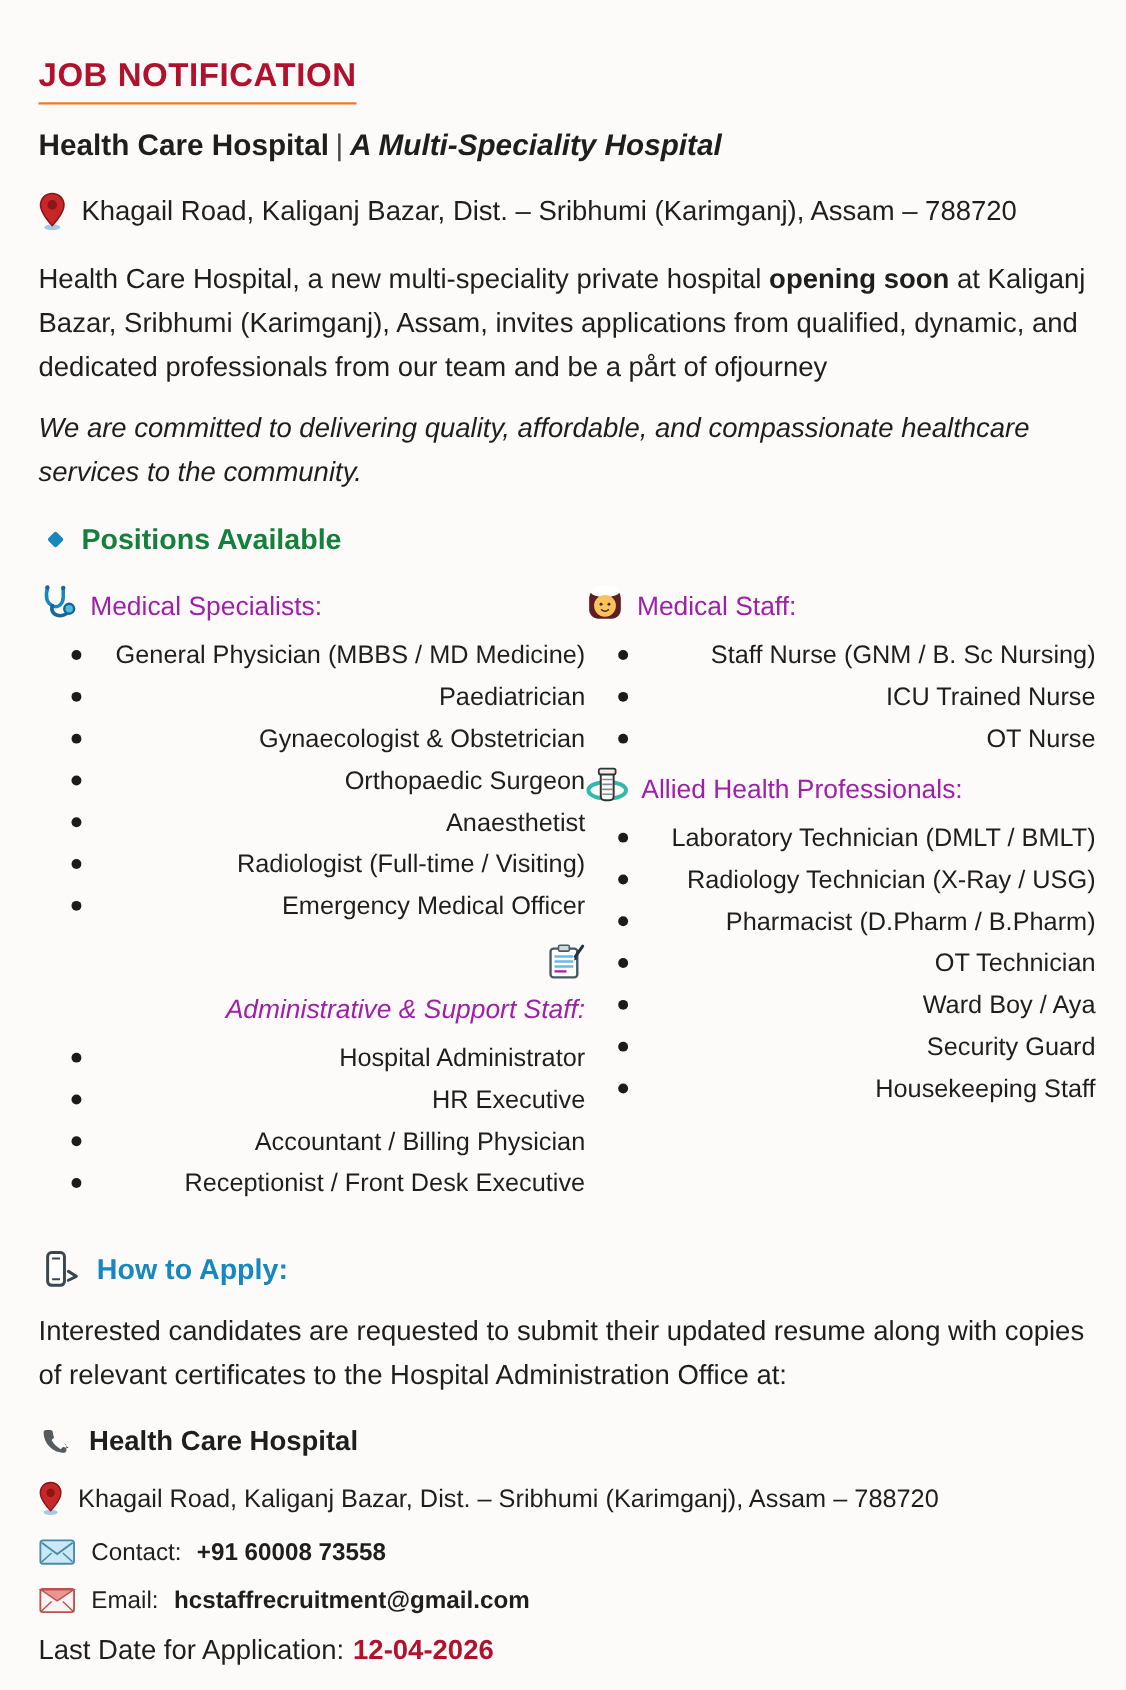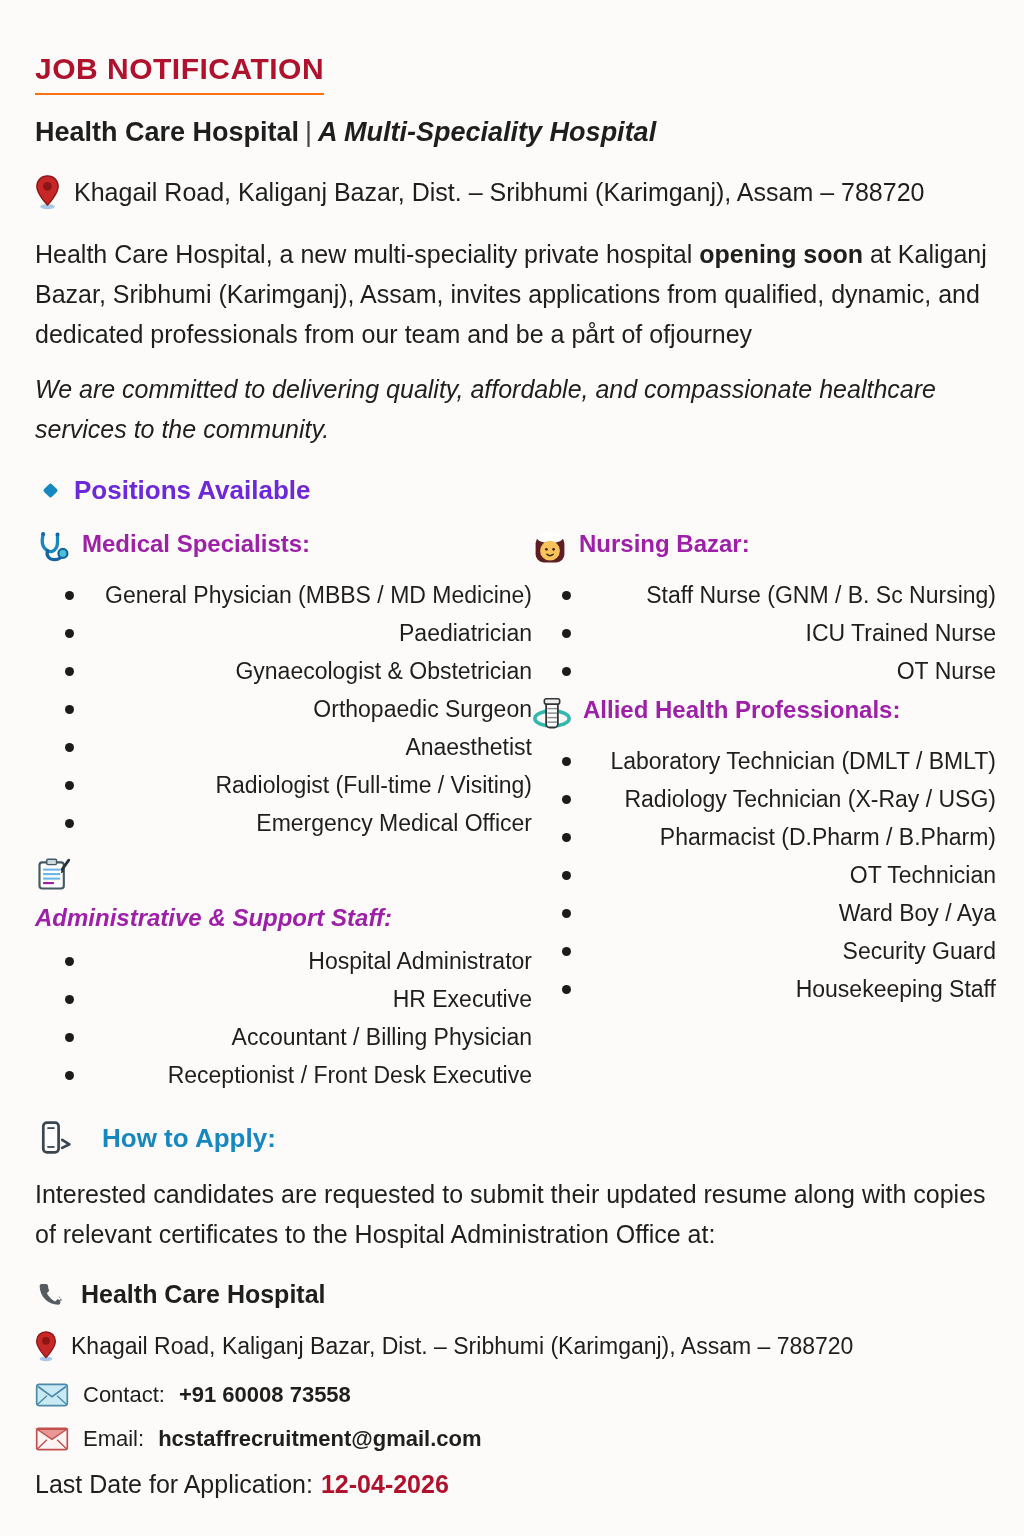--- a/index.html
+++ b/index.html
@@ -22,35 +22,35 @@
   .icon-row { display:flex; align-items:center; gap:14px; }
   .icon-row svg { flex:0 0 auto; }
 
   .address-row { font-size:25px; margin-bottom:24px; }
 
   .intro { font-size:25px; line-height:1.6; margin-bottom:16px; max-width:965px; }
   .intro b { font-weight:bold; }
   .mission { font-size:25px; font-style:italic; line-height:1.58; margin-bottom:26px; max-width:940px; }
 
   .positions-row { display:flex; align-items:center; gap:18px; margin:0 0 14px 10px;
-    font-size:26px; font-weight:bold; color:#6d28d9; }
+    font-size:26px; font-weight:bold; color:#15803d; }
   .diamond { width:11px; height:11px; background:#1787c0; transform:rotate(45deg); border-radius:2px; }
 
   .columns { display:grid; grid-template-columns:497px 1fr; }
-  .col-heading { display:flex; align-items:flex-start; gap:11px; font-size:24px; font-weight:bold;
+  .col-heading { display:flex; align-items:flex-end; gap:11px; font-size:24px; font-weight:normal;
     color:#9e1fa8; margin:10px 0 16px; }
   .col-heading.it { font-style:italic;flex-direction:column; }
 
   ul.jobs { list-style:none; padding-left:30px; margin-bottom:8px;text-align:right; }
   ul.jobs li { position:relative; font-size:23px; margin-bottom:11px; padding-left:28px; }
   ul.jobs li::before { content:""; position:absolute; left:0; top:9px; width:9px; height:9px;
     border-radius:50%; background:#1b1b1b; }
   .gap-above { margin-top:9px; }
 
-  .apply-heading { display:flex; align-items:center; gap:27px; margin:20px 0 18px;
+  .apply-heading { display:flex; align-items:center; gap:13px; margin:36px 0 18px;
     font-size:26px; font-weight:bold; color:#1787c0; }
   .apply-text { font-size:25px; line-height:1.6; margin-bottom:24px; max-width:965px; }
 
   .contact-name { font-size:25px; font-weight:bold; margin-bottom:20px; }
   .contact-address { font-size:23px; margin-bottom:20px; }
   .contact-line { font-size:22px; margin-bottom:18px; }
   .contact-line b { font-weight:bold; }
   .last-date { font-size:25px; margin-top:8px; }
   .last-date .date { color:#b0122d; font-weight:bold; padding-left:8px; }
 </style>
@@ -136,21 +136,21 @@
     <div>
       <div class="col-heading">
         <svg width="36" height="36" viewBox="0 0 40 40">
           <rect x="4" y="6" width="32" height="30" rx="9" fill="#5d1f24"></rect>
           <ellipse cx="20" cy="8.5" rx="14.5" ry="6" fill="#ffffff"></ellipse>
           <circle cx="20" cy="23" r="11" fill="#f8c35a"></circle>
           <circle cx="16" cy="21.5" r="1.5" fill="#3a2a1a"></circle>
           <circle cx="24" cy="21.5" r="1.5" fill="#3a2a1a"></circle>
           <path d="M16.5 27 Q20 30 23.5 27" fill="none" stroke="#3a2a1a" stroke-width="1.6" stroke-linecap="round"></path>
         </svg>
-        <span>Nursing Bazar:</span>
+        <span>Medical Staff:</span>
       </div>
       <ul class="jobs">
         <li>Staff Nurse (GNM / B. Sc Nursing)</li>
         <li>ICU Trained Nurse</li>
         <li>OT Nurse</li>
       </ul>
 
       <div class="col-heading" style="margin-top:6px;">
         <svg width="40" height="36" viewBox="0 0 44 40">
           <ellipse cx="22" cy="25" rx="19" ry="8.5" fill="none" stroke="#35b8ac" stroke-width="4"></ellipse>

